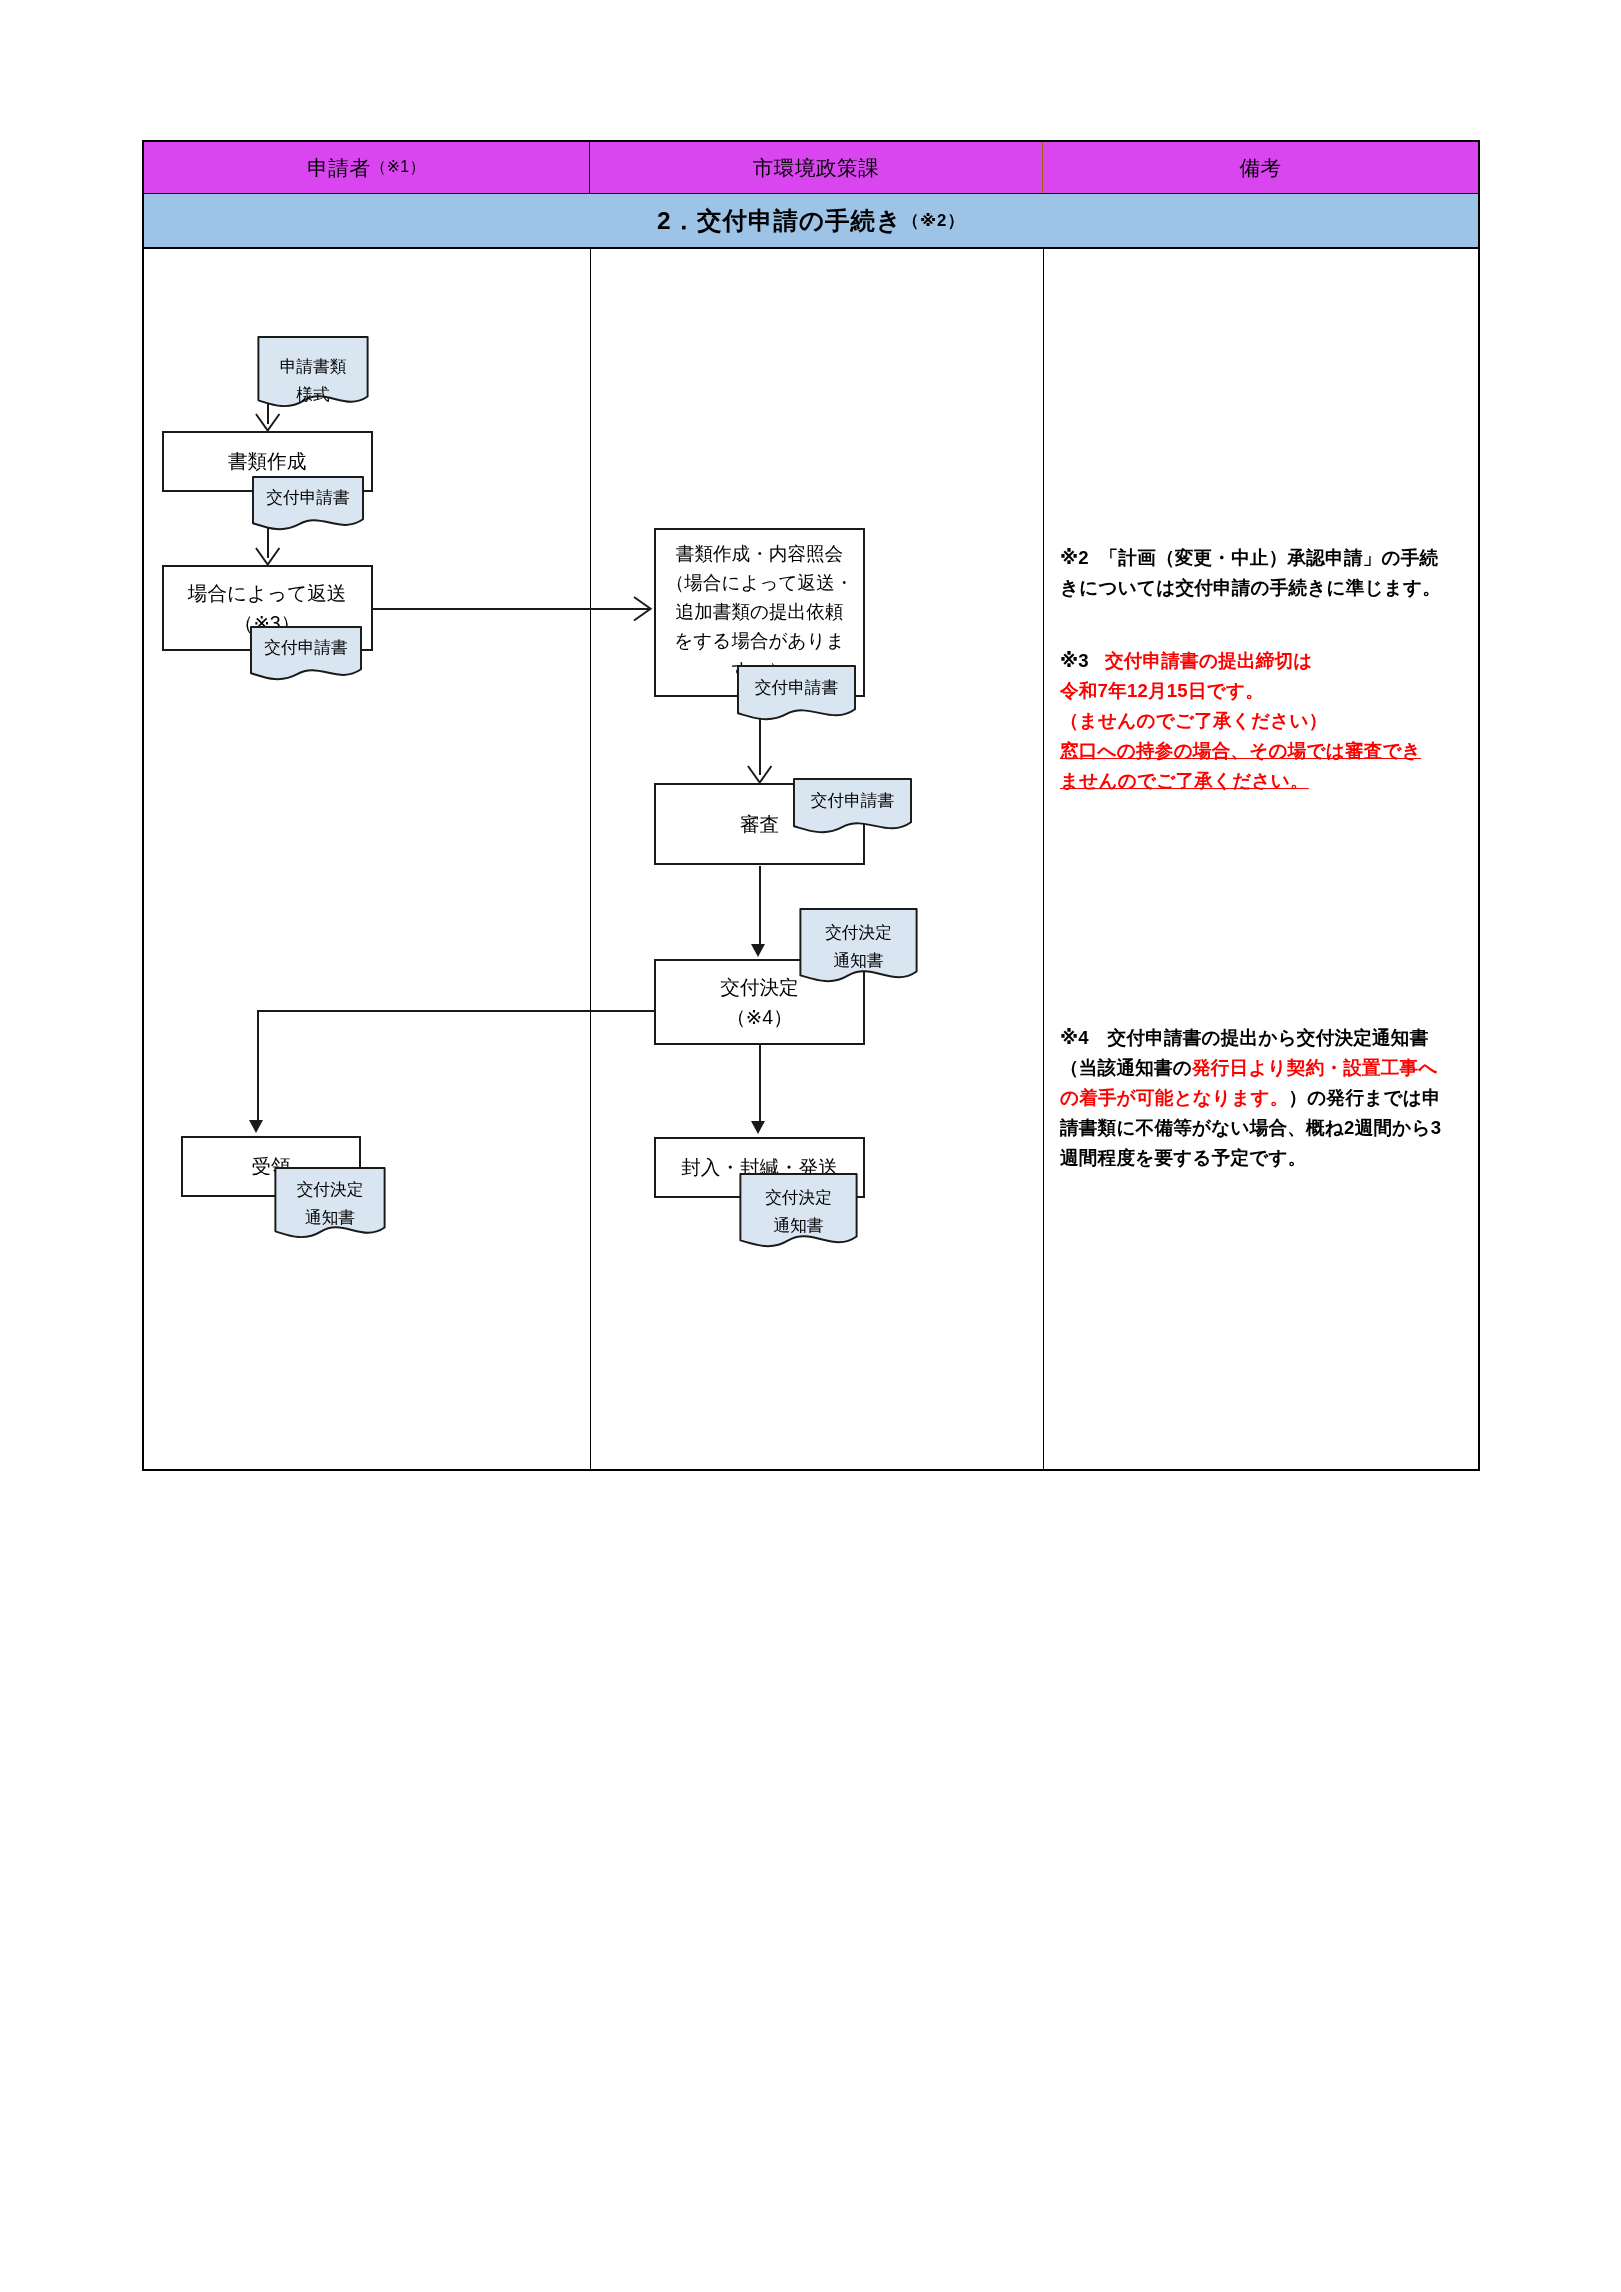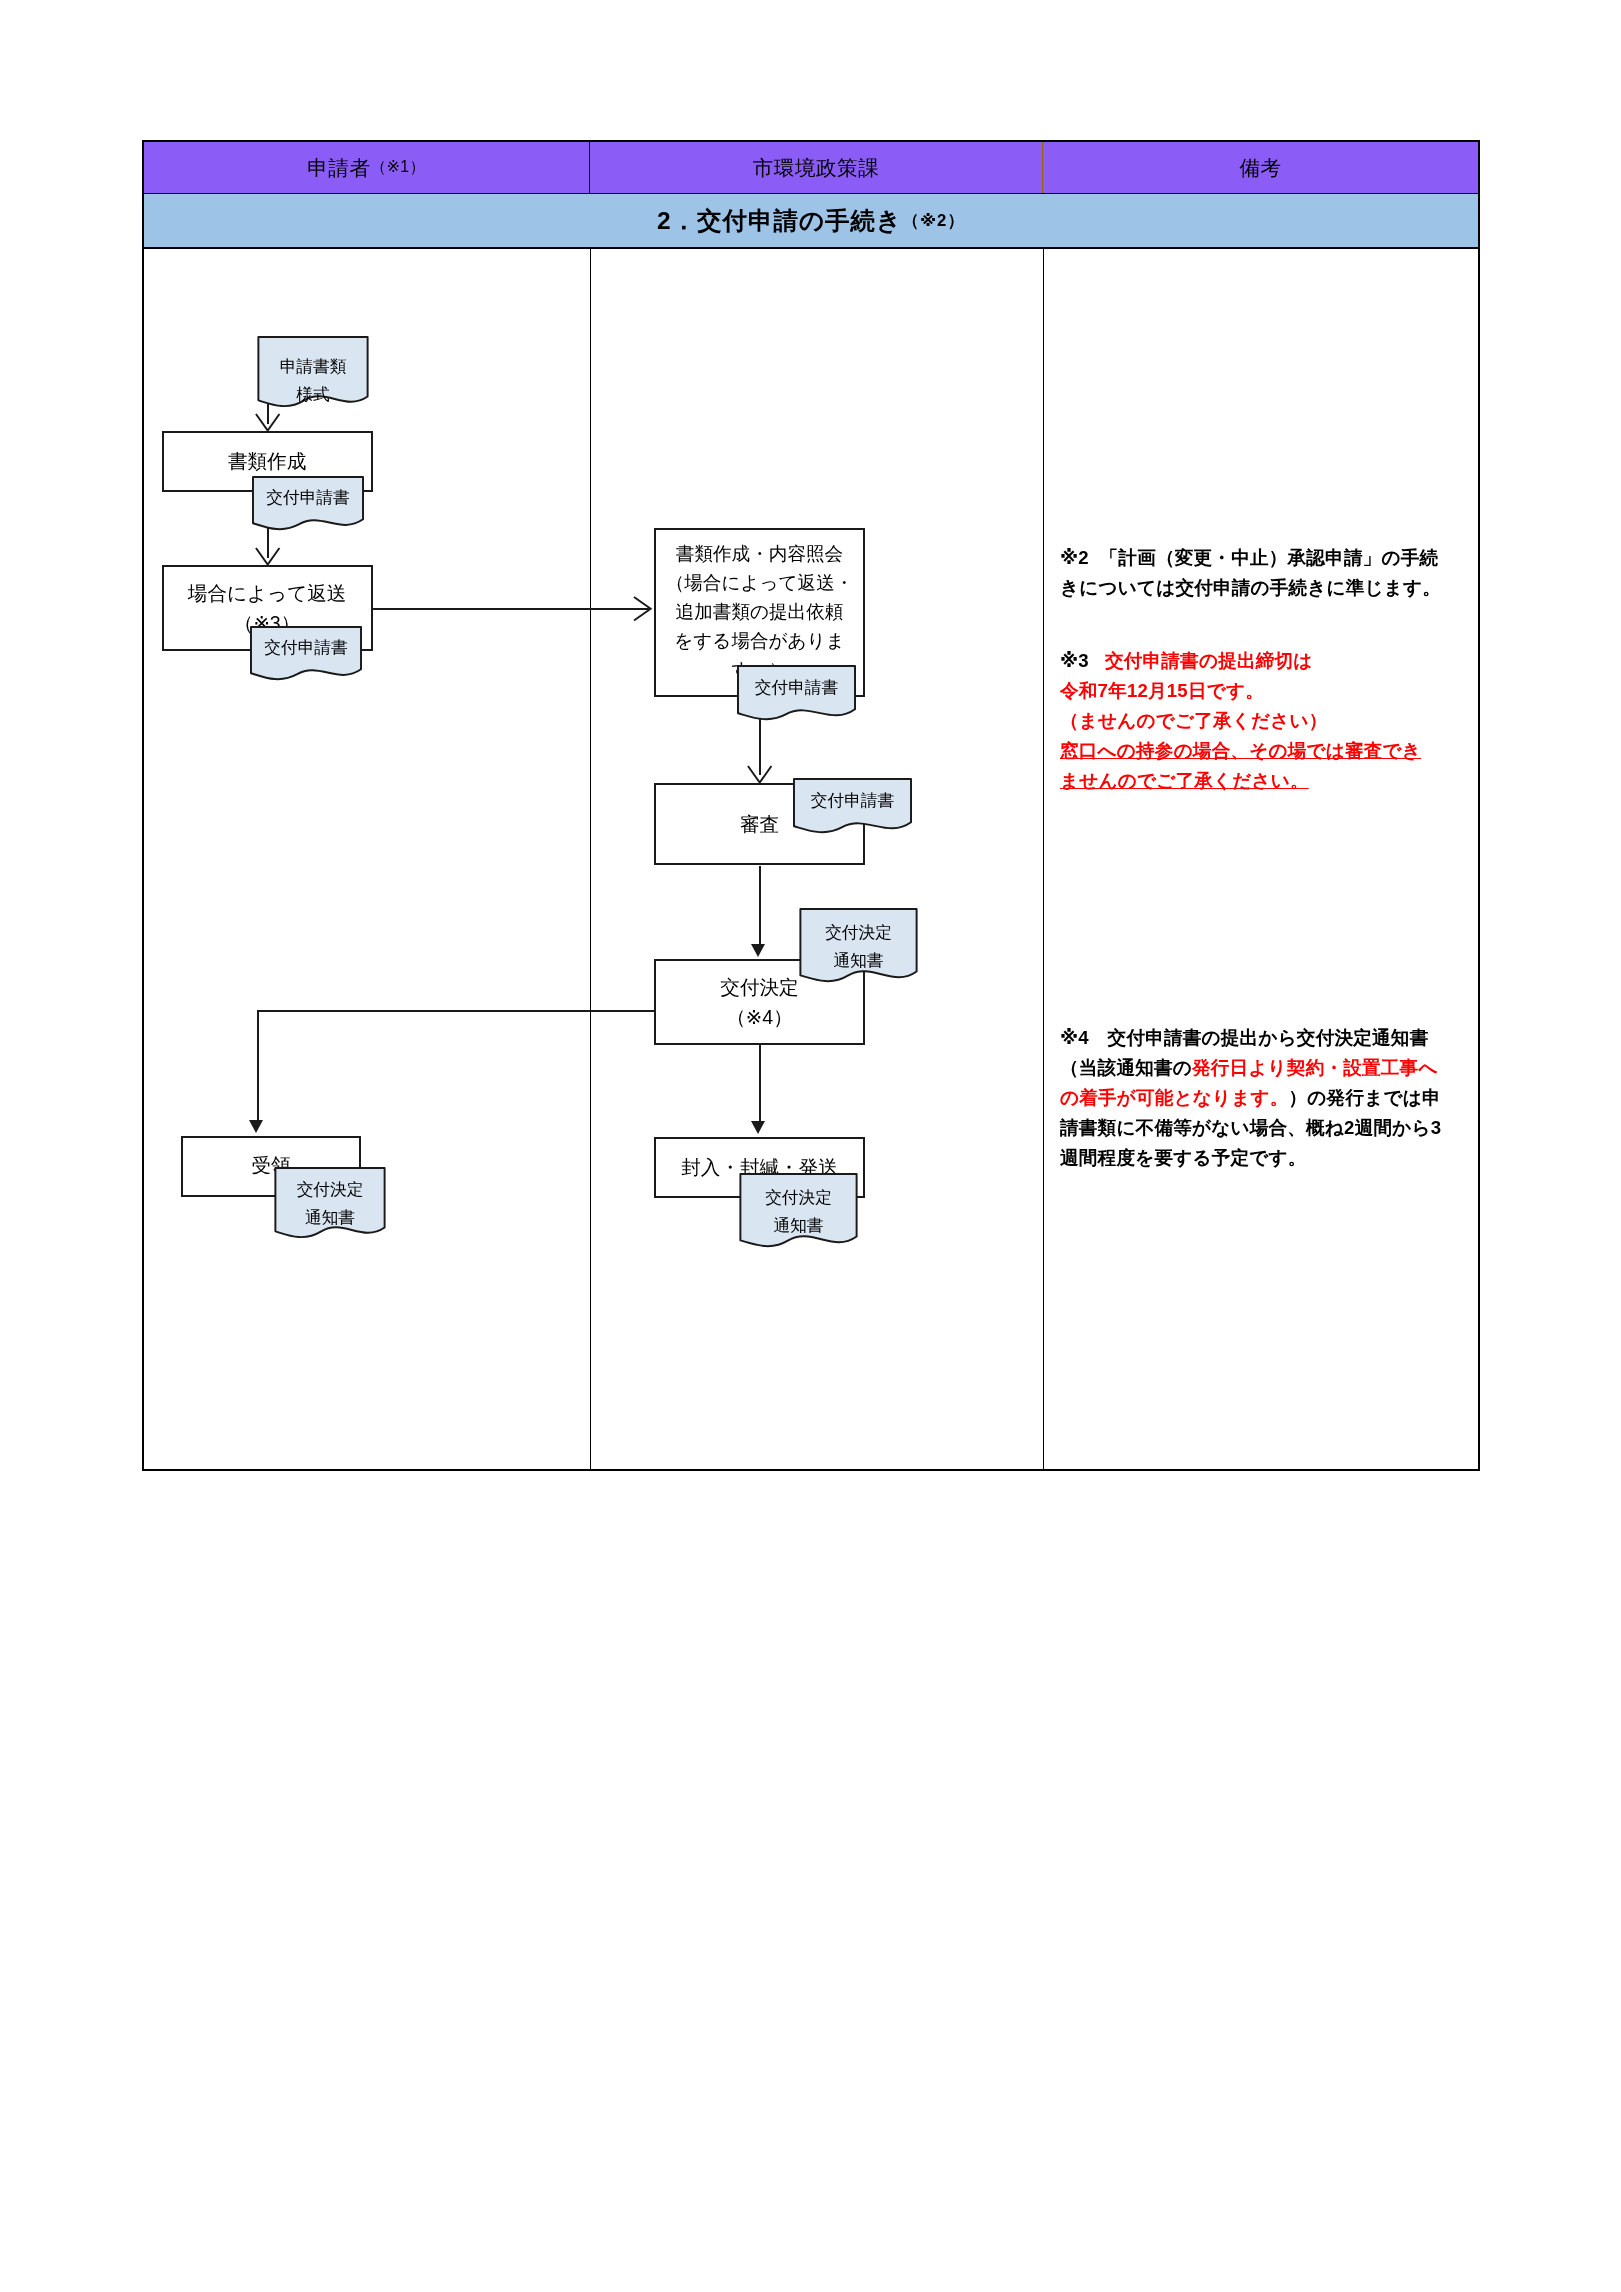--- a/index.html
+++ b/index.html
@@ -21,21 +21,21 @@
     position: absolute;
     left: 142px;
     top: 140px;
     width: 1338px;
   }
 
   .hdr-row {
     display: flex;
     border: 2px solid #000;
     border-bottom: 1px solid #000;
-    background: #8b5cf6;
+    background: #d946ef;
     height: 51px;
   }
   .hdr-cell {
     display: flex;
     align-items: center;
     justify-content: center;
     font-size: 20.6px;
     letter-spacing: 0.5px;
     box-sizing: border-box;
   }
@@ -239,21 +239,21 @@
       </div>
     </div>
 
     <div class="hline" style="left:228px; top:359px; width:277px;"></div>
     <div class="arrow-open-down" style="left:488px; top:346px;">
       <svg width="21.6" height="27.4" viewBox="0 0 22 28">
         <path d="M2,2 L19,14 L2,26" fill="none" stroke="#1a1a1a" stroke-width="2"></path>
       </svg>
     </div>
 
-    <div class="pbox" style="left:37px; top:887px; width:180px; height:61px;font-family:Liberation Serif, serif;">
+    <div class="pbox" style="left:37px; top:887px; width:180px; height:61px;">
       <span class="ln">受領</span>
     </div>
 
     <div class="docshape" style="left:130px; top:918px; width:112px; height:79px;">
       <svg width="112" height="79" viewBox="0 0 114 81">
         <path d="M1,1 L113,1 L113,62 C90,78 70,52 48,66 C30,77 14,70 1,66 Z" fill="#dae5f2" stroke="#1a1a1a" stroke-width="2" stroke-linejoin="round"></path>
       </svg>
       <div class="dtext" style="padding-top:8.8px;">
         <span>交付決定</span>
         <span>通知書</span>

